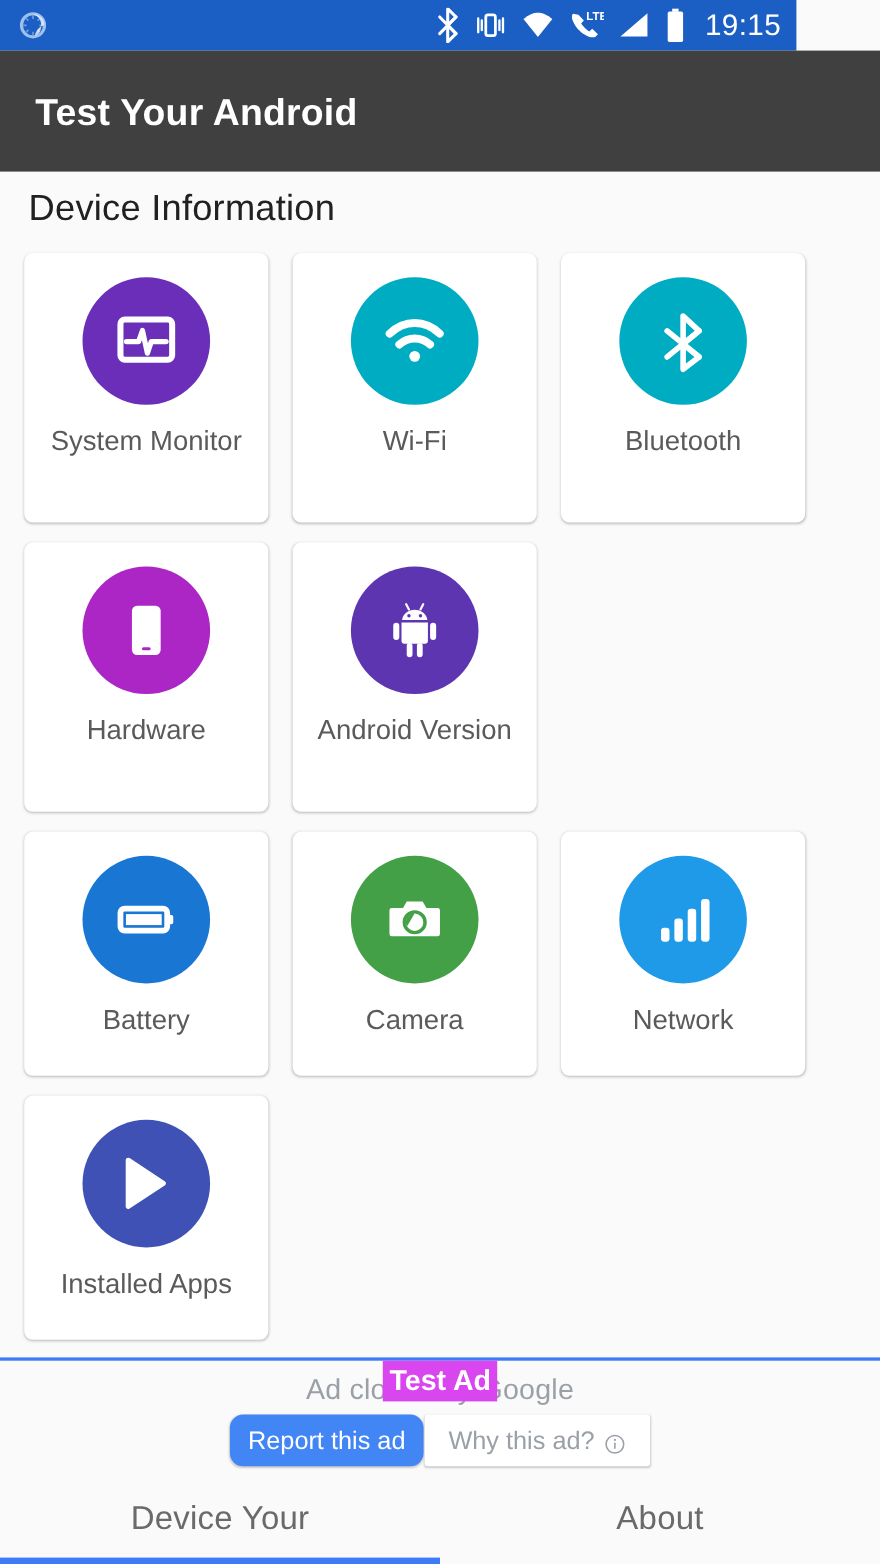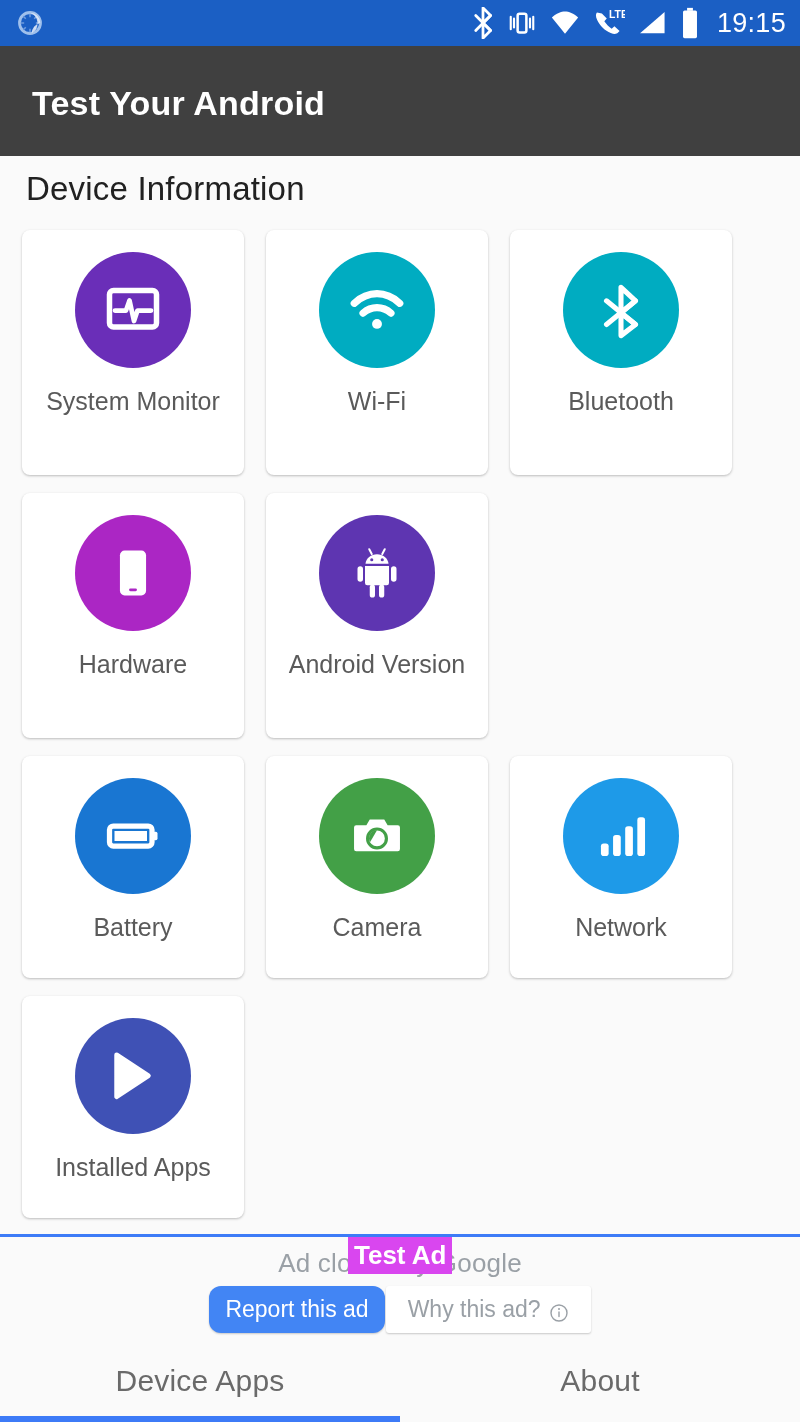--- a/index.html
+++ b/index.html
@@ -6,21 +6,21 @@
   html, body {
     width:800px; height:1422px;
     font-family:"Liberation Sans", sans-serif;
     background:#FAFAFA;
     overflow:hidden;
   }
   .phone { position:relative; width:800px; height:1422px; background:#FAFAFA; }
 
   
   .statusbar{
-    position:absolute; left:0; top:0; width:800px; height:46px;
+    position:absolute; left:0; top:0; width:724px; height:46px;
     background:#1B5FC4; display:flex; align-items:center;
     padding:0 14px 0 16px;
   }
   .sb-left{ display:flex; align-items:center; gap:10px; }
   .sb-right{ margin-left:auto; display:flex; align-items:center; gap:13px; }
   .sb-icon{ display:block; }
   .sb-clock{
     color:#fff; font-size:27px; font-weight:400; letter-spacing:.3px;
     margin-left:5px; line-height:1;
   }
@@ -309,20 +309,20 @@
           <circle cx="10" cy="10" r="8" fill="none" stroke="#9AA0A6" stroke-width="1.4"></circle>
           <circle cx="10" cy="6" r="1" fill="#9AA0A6"></circle>
           <rect x="9.3" y="8.3" width="1.4" height="6" rx="0.7" fill="#9AA0A6"></rect>
         </svg>
       </button>
     </div>
   </div>
 
   <div class="tabbar">
     <div class="tab active">
-      <span>Device Apps</span>
+      <span>Device Your</span>
     </div>
     <div class="tab">
       <span>About</span>
     </div>
   </div>
 
 </div>
 
 </body></html>

